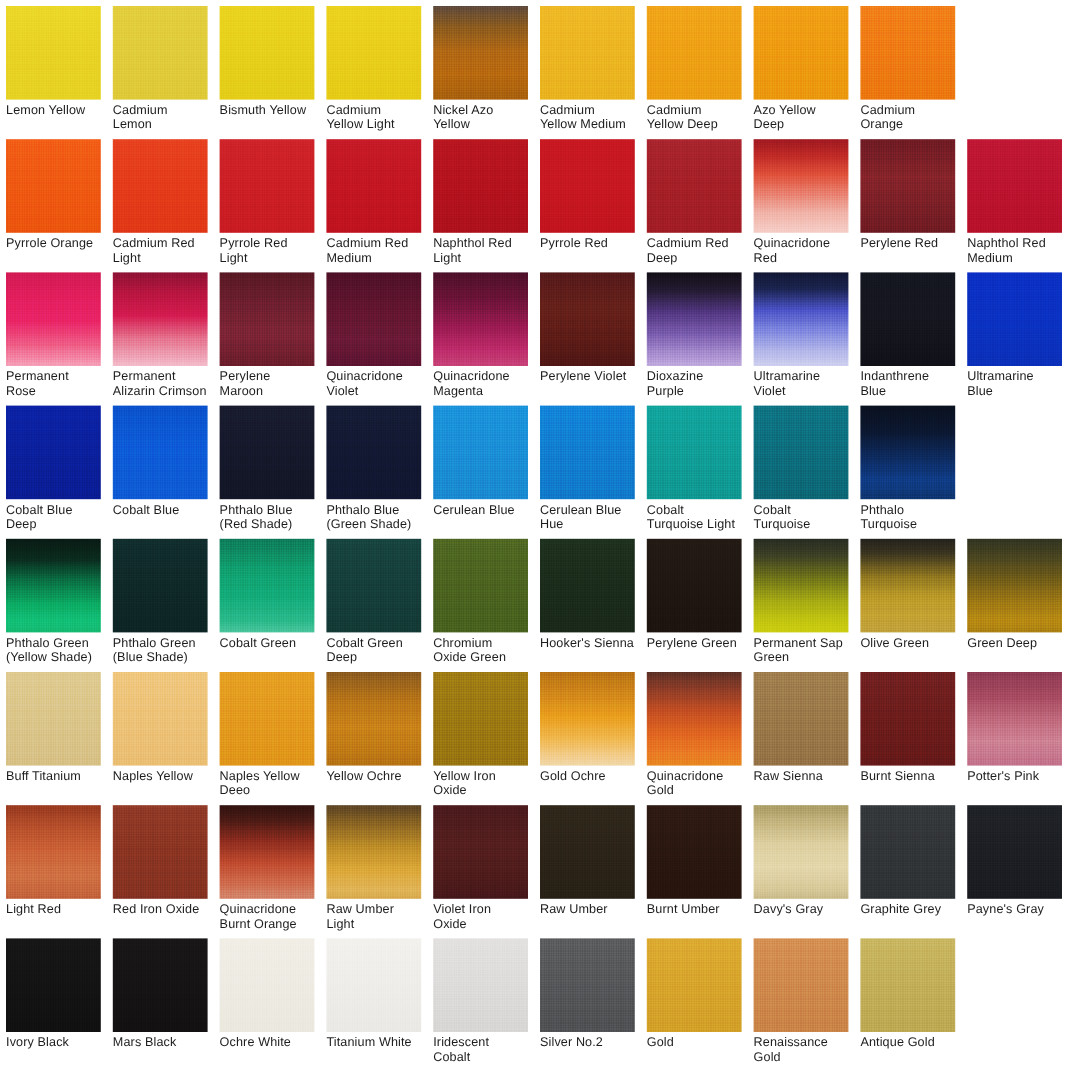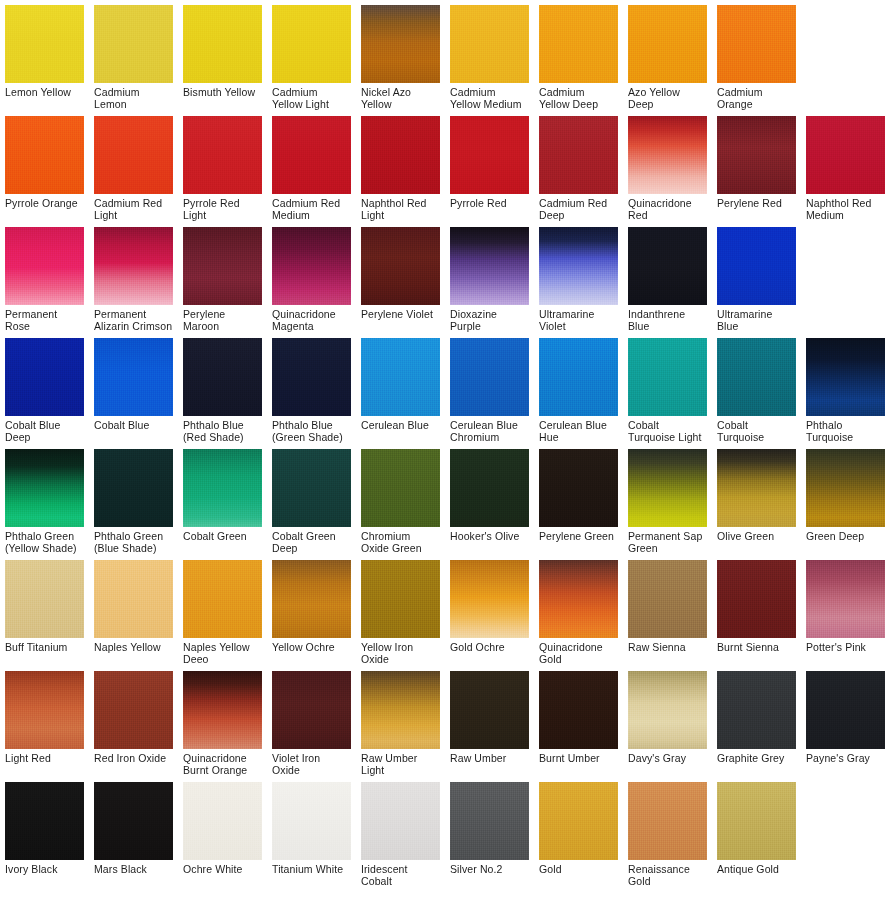--- a/index.html
+++ b/index.html
@@ -175,20 +175,24 @@
       </div>
       <div class="swatch-cell">
         <div class="swatch-chip" style="background: linear-gradient(rgb(141, 18, 51) 0%, rgb(184, 21, 64) 22%, rgb(212, 26, 79) 46%, rgb(229, 112, 140) 70%, rgb(243, 188, 203) 100%);"></div>
         <div class="swatch-label">Permanent Alizarin Crimson</div>
       </div>
       <div class="swatch-cell">
         <div class="swatch-chip" style="background: linear-gradient(rgb(87, 24, 35) 0%, rgb(110, 31, 47) 35%, rgb(124, 36, 54) 65%, rgb(106, 28, 42) 100%);"></div>
         <div class="swatch-label">Perylene Maroon</div>
       </div>
       <div class="swatch-cell">
+        <div class="swatch-chip" style="background: linear-gradient(rgb(78, 16, 39) 0%, rgb(98, 21, 47) 40%, rgb(106, 25, 54) 72%, rgb(92, 19, 48) 100%);"></div>
+        <div class="swatch-label">Quinacridone Violet</div>
+      </div>
+      <div class="swatch-cell">
         <div class="swatch-chip" style="background: linear-gradient(rgb(76, 16, 40) 0%, rgb(109, 19, 57) 30%, rgb(154, 26, 81) 58%, rgb(189, 42, 105) 82%, rgb(199, 66, 119) 100%);"></div>
         <div class="swatch-label">Quinacridone Magenta</div>
       </div>
       <div class="swatch-cell">
         <div class="swatch-chip" style="background: linear-gradient(rgb(85, 25, 26) 0%, rgb(101, 32, 26) 38%, rgb(92, 27, 22) 72%, rgb(79, 22, 20) 100%);"></div>
         <div class="swatch-label">Perylene Violet</div>
       </div>
       <div class="swatch-cell">
         <div class="swatch-chip" style="background: linear-gradient(rgb(18, 14, 22) 0%, rgb(36, 27, 51) 20%, rgb(81, 53, 127) 42%, rgb(122, 92, 174) 66%, rgb(169, 143, 208) 88%, rgb(192, 170, 222) 100%);"></div>
         <div class="swatch-label">Dioxazine Purple</div>
@@ -221,24 +225,20 @@
       </div>
       <div class="swatch-cell">
         <div class="swatch-chip" style="background: linear-gradient(rgb(21, 28, 54) 0%, rgb(18, 24, 50) 50%, rgb(16, 21, 48) 100%);"></div>
         <div class="swatch-label">Phthalo Blue (Green Shade)</div>
       </div>
       <div class="swatch-cell">
         <div class="swatch-chip" style="background: linear-gradient(rgb(27, 147, 220) 0%, rgb(26, 142, 214) 50%, rgb(25, 137, 208) 100%);"></div>
         <div class="swatch-label">Cerulean Blue</div>
       </div>
       <div class="swatch-cell">
-        <div class="swatch-chip" style="background: linear-gradient(rgb(20, 100, 198) 0%, rgb(18, 94, 189) 50%, rgb(17, 89, 182) 100%);"></div>
-        <div class="swatch-label">Cerulean Blue Chromium</div>
-      </div>
-      <div class="swatch-cell">
         <div class="swatch-chip" style="background: linear-gradient(rgb(18, 132, 217) 0%, rgb(17, 125, 208) 50%, rgb(16, 121, 201) 100%);"></div>
         <div class="swatch-label">Cerulean Blue Hue</div>
       </div>
       <div class="swatch-cell">
         <div class="swatch-chip" style="background: linear-gradient(rgb(17, 165, 157) 0%, rgb(16, 158, 151) 50%, rgb(15, 151, 145) 100%);"></div>
         <div class="swatch-label">Cobalt Turquoise Light</div>
       </div>
       <div class="swatch-cell">
         <div class="swatch-chip" style="background: linear-gradient(rgb(14, 116, 132) 0%, rgb(13, 109, 124) 50%, rgb(12, 102, 116) 100%);"></div>
         <div class="swatch-label">Cobalt Turquoise</div>
@@ -264,21 +264,21 @@
       <div class="swatch-cell">
         <div class="swatch-chip" style="background: linear-gradient(rgb(23, 68, 63) 0%, rgb(21, 62, 58) 50%, rgb(19, 57, 53) 100%);"></div>
         <div class="swatch-label">Cobalt Green Deep</div>
       </div>
       <div class="swatch-cell">
         <div class="swatch-chip" style="background: linear-gradient(rgb(79, 103, 34) 0%, rgb(75, 98, 31) 50%, rgb(71, 96, 29) 100%);"></div>
         <div class="swatch-label">Chromium Oxide Green</div>
       </div>
       <div class="swatch-cell">
         <div class="swatch-chip" style="background: linear-gradient(rgb(30, 48, 30) 0%, rgb(27, 43, 27) 50%, rgb(25, 40, 24) 100%);"></div>
-        <div class="swatch-label">Hooker's Olive</div>
+        <div class="swatch-label">Hooker's Sienna</div>
       </div>
       <div class="swatch-cell">
         <div class="swatch-chip" style="background: linear-gradient(rgb(35, 26, 20) 0%, rgb(31, 22, 17) 50%, rgb(28, 19, 15) 100%);"></div>
         <div class="swatch-label">Perylene Green</div>
       </div>
       <div class="swatch-cell">
         <div class="swatch-chip" style="background: linear-gradient(rgb(38, 43, 34) 0%, rgb(61, 64, 36) 18%, rgb(111, 115, 24) 42%, rgb(165, 169, 19) 66%, rgb(195, 198, 15) 88%, rgb(202, 204, 16) 100%);"></div>
         <div class="swatch-label">Permanent Sap Green</div>
       </div>
       <div class="swatch-cell">
@@ -339,28 +339,28 @@
       </div>
       <div class="swatch-cell">
         <div class="swatch-chip" style="background: linear-gradient(rgb(144, 57, 39) 0%, rgb(138, 52, 34) 50%, rgb(133, 49, 33) 100%);"></div>
         <div class="swatch-label">Red Iron Oxide</div>
       </div>
       <div class="swatch-cell">
         <div class="swatch-chip" style="background: linear-gradient(rgb(48, 18, 15) 0%, rgb(74, 26, 20) 16%, rgb(140, 43, 30) 38%, rgb(192, 74, 46) 62%, rgb(207, 107, 77) 84%, rgb(212, 134, 108) 100%);"></div>
         <div class="swatch-label">Quinacridone Burnt Orange</div>
       </div>
       <div class="swatch-cell">
+        <div class="swatch-chip" style="background: linear-gradient(rgb(90, 67, 36) 0%, rgb(138, 100, 34) 20%, rgb(192, 143, 40) 46%, rgb(220, 168, 56) 70%, rgb(224, 179, 86) 90%, rgb(216, 170, 78) 100%);"></div>
+        <div class="swatch-label">Raw Umber Light</div>
+      </div>
+      <div class="swatch-cell">
         <div class="swatch-chip" style="background: linear-gradient(rgb(74, 26, 28) 0%, rgb(85, 30, 30) 42%, rgb(79, 27, 27) 74%, rgb(70, 23, 25) 100%);"></div>
         <div class="swatch-label">Violet Iron Oxide</div>
       </div>
       <div class="swatch-cell">
-        <div class="swatch-chip" style="background: linear-gradient(rgb(90, 67, 36) 0%, rgb(138, 100, 34) 20%, rgb(192, 143, 40) 46%, rgb(220, 168, 56) 70%, rgb(224, 179, 86) 90%, rgb(216, 170, 78) 100%);"></div>
-        <div class="swatch-label">Raw Umber Light</div>
-      </div>
-      <div class="swatch-cell">
         <div class="swatch-chip" style="background: linear-gradient(rgb(47, 39, 26) 0%, rgb(43, 35, 23) 50%, rgb(39, 32, 21) 100%);"></div>
         <div class="swatch-label">Raw Umber</div>
       </div>
       <div class="swatch-cell">
         <div class="swatch-chip" style="background: linear-gradient(rgb(46, 26, 18) 0%, rgb(42, 23, 15) 50%, rgb(38, 20, 13) 100%);"></div>
         <div class="swatch-label">Burnt Umber</div>
       </div>
       <div class="swatch-cell">
         <div class="swatch-chip" style="background: linear-gradient(rgb(168, 154, 98) 0%, rgb(196, 180, 126) 18%, rgb(222, 208, 160) 42%, rgb(227, 215, 171) 66%, rgb(217, 202, 154) 88%, rgb(203, 187, 138) 100%);"></div>
         <div class="swatch-label">Davy's Gray</div>

